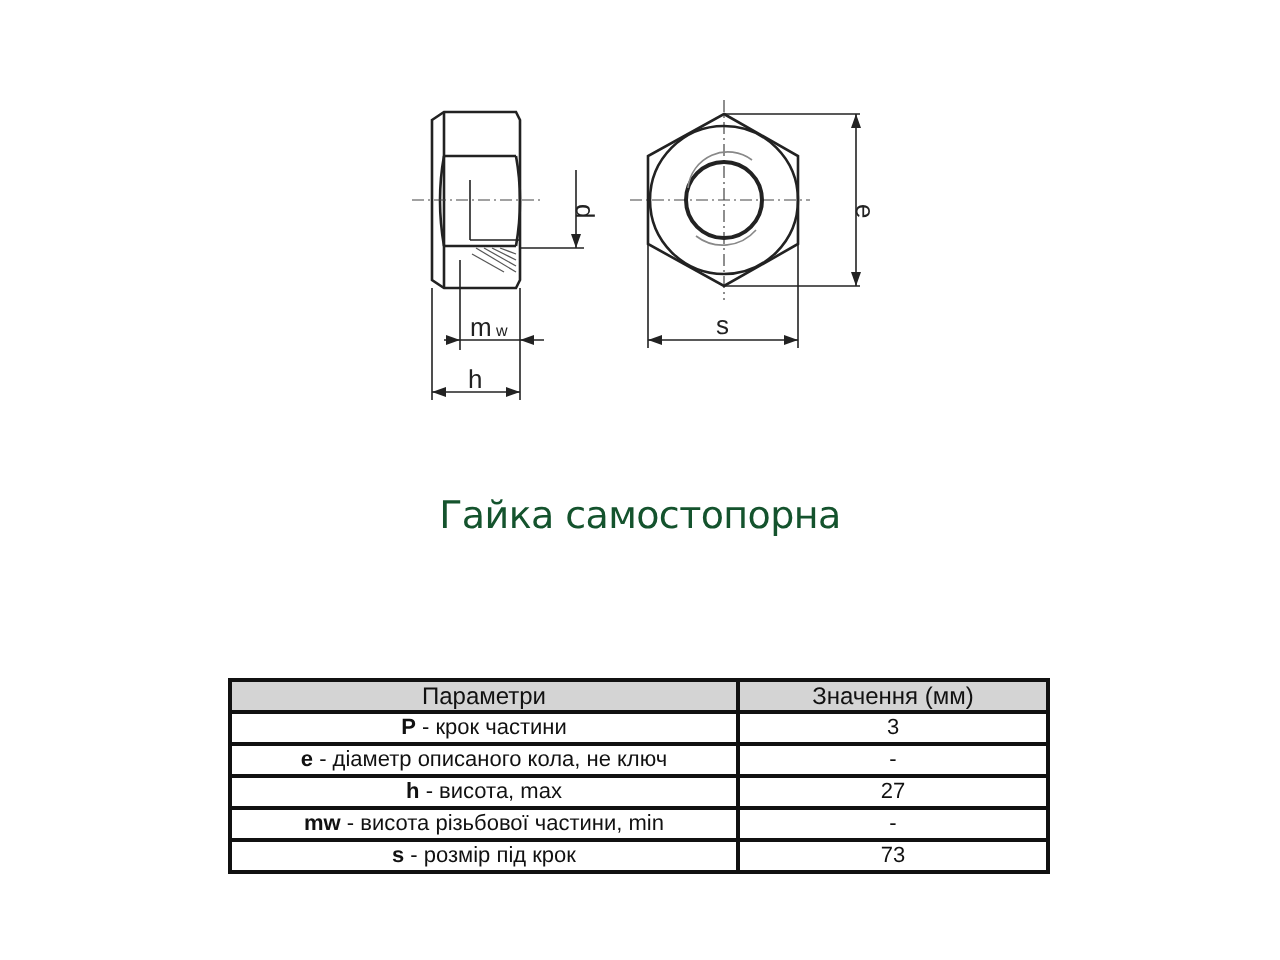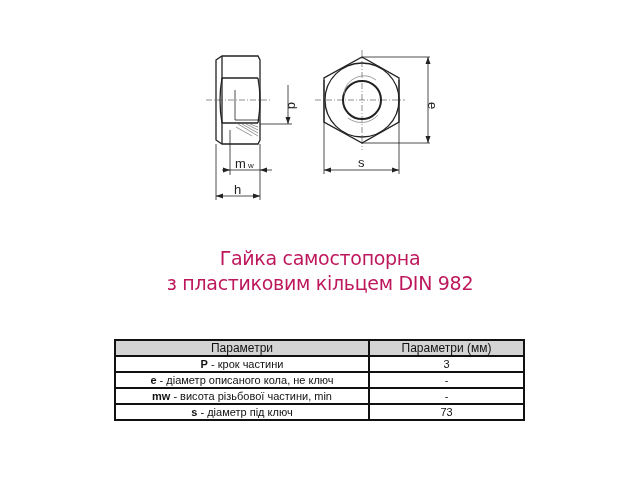--- a/index.html
+++ b/index.html
@@ -1,18 +1,18 @@
 <!DOCTYPE html>
 <html><head>
   <meta charset="utf-8">
   <style>
     html, body { margin: 0; padding: 0; background: #ffffff; }
     body { width: 640px; height: 480px; position: relative; overflow: hidden; font-family: "Liberation Sans", sans-serif; }
     .drawing { position: absolute; left: 200px; top: 40px; width: 250px; height: 170px; }
-    .title { position: absolute; left: 0; top: 246px; width: 640px; text-align: center; font-family: "DejaVu Sans", sans-serif; font-size: 19px; line-height: 25px; color: #be185d; letter-spacing: -0.3px; }
+    .title { position: absolute; left: 0; top: 246px; width: 640px; text-align: center; font-family: "DejaVu Sans", sans-serif; font-size: 19px; line-height: 25px; color: #14532d; letter-spacing: -0.3px; }
     .title div { white-space: nowrap; }
     table.spec { position: absolute; left: 114px; top: 339px; width: 411px; border-collapse: collapse; font-family: "Liberation Sans", sans-serif; font-size: 11px; color: #111; }
     table.spec th, table.spec td { border: 2px solid #111; height: 14px; padding: 0 2px; text-align: center; line-height: 14px; }
     table.spec th { background: #d4d4d4; font-weight: normal; font-size: 12px; }
     table.spec td.p { width: 248px; }
     table.spec td b { font-weight: bold; }
     .bold { font-weight: bold; }
   </style>
 </head>
 <body>
@@ -83,41 +83,44 @@
     <text x="232" y="66" transform="rotate(90 232 62)">e</text>
     <text x="35" y="128">m</text>
     <text x="48" y="128" font-size="8">w</text>
     <text x="34" y="154">h</text>
     <text x="158" y="127">s</text>
   </g>
 </svg>
 
 <div class="title">
   <div>Гайка самостопорна</div>
-  <div>з пластиковим кільцем DIN 982</div>
 </div>
 
 <table class="spec">
   <thead>
     <tr>
       <th>Параметри</th>
-      <th>Параметри (мм)</th>
+      <th>Значення (мм)</th>
     </tr>
   </thead>
   <tbody>
     <tr>
       <td class="p"><b>P</b><span> - крок частини</span></td>
       <td>3</td>
     </tr>
     <tr>
       <td class="p"><b>e</b><span> - діаметр описаного кола, не ключ</span></td>
       <td>-</td>
     </tr>
     <tr>
+      <td class="p"><b>h</b><span> - висота, max</span></td>
+      <td>27</td>
+    </tr>
+    <tr>
       <td class="p"><b>mw</b><span> - висота різьбової частини, min</span></td>
       <td>-</td>
     </tr>
     <tr>
-      <td class="p"><b>s</b><span> - діаметр під ключ</span></td>
+      <td class="p"><b>s</b><span> - розмір під крок</span></td>
       <td>73</td>
     </tr>
   </tbody>
 </table>
 
 </body></html>

